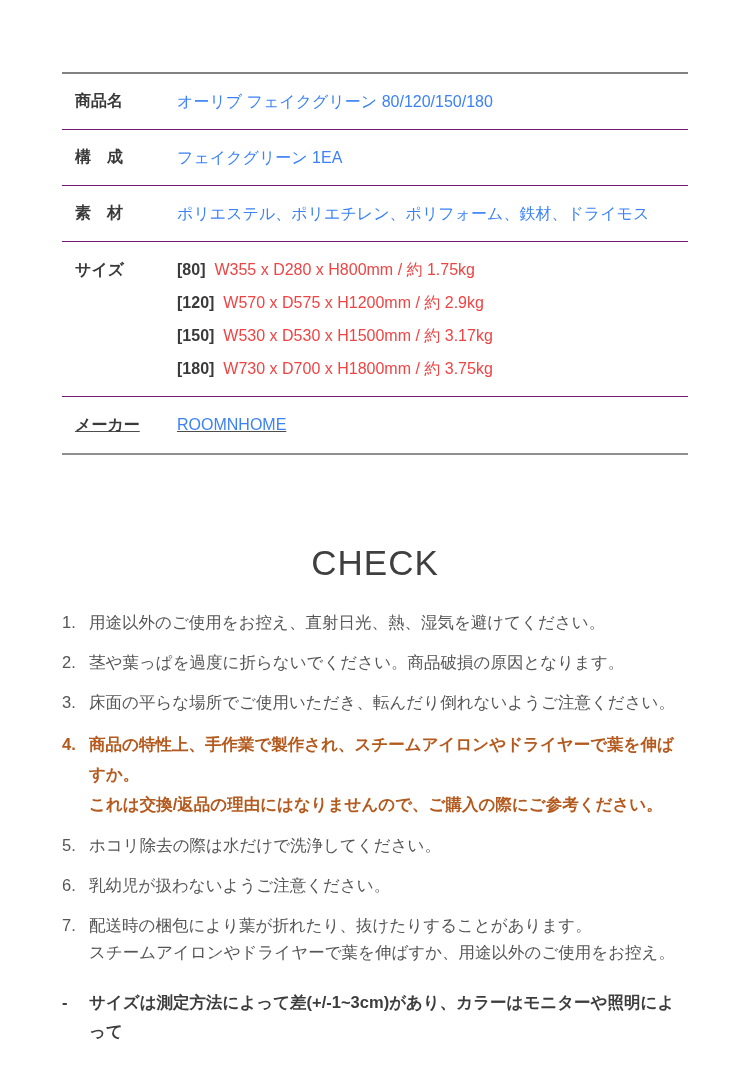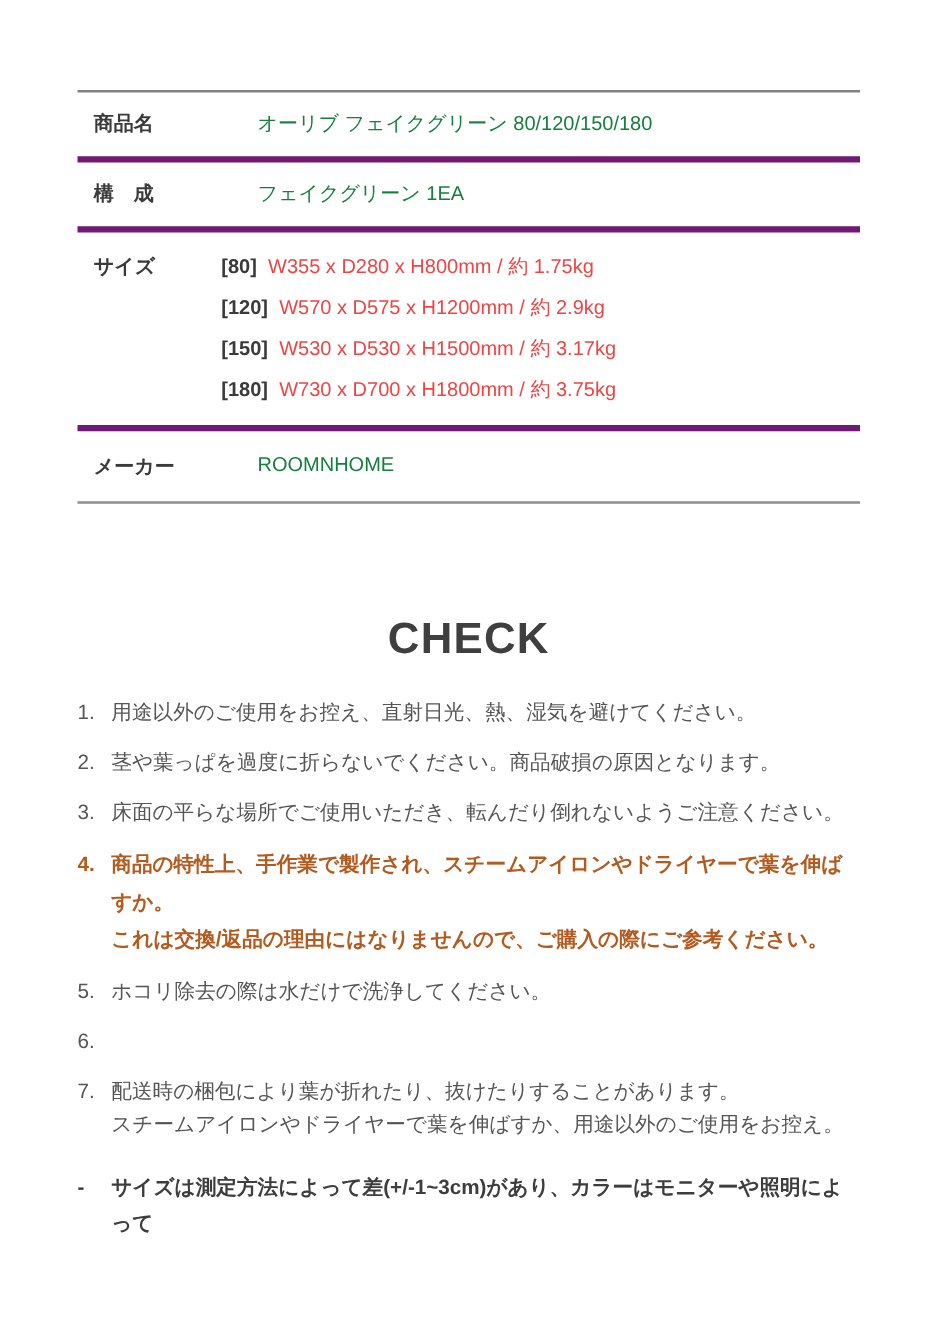--- a/index.html
+++ b/index.html
@@ -14,47 +14,47 @@
 
   
   .spec-table {
     border-top:2px solid #828282;
     border-bottom:2px solid #8e8e8e;
   }
   .spec-row {
     display:flex;
     align-items:center;
     min-height:56px;
-    border-bottom:5px solid #701a75;
+    border-bottom:1px solid #701a75;
     font-size:16px;
   }
-  .spec-row:last-child { border-bottom:none; }
+  .spec-row:last-child { border-bottom:none;text-decoration:underline; }
   .spec-label {
     width:115px;
     flex-shrink:0;
     padding-left:13px;
     font-weight:bold;
     color:#3a3a3a;
   }
-  .spec-value { color:#15803d; line-height:24px; padding-right:6px;margin-left:29px; }
+  .spec-value { color:#3b82f6; line-height:24px; padding-right:6px; }
 
   .spec-row.sizes { align-items:flex-start; padding:11px 0; }
   .spec-row.sizes .spec-label { line-height:33px; }
   .size-lines { line-height:33px; }
   .size-line { white-space:nowrap; }
   .size-tag { font-weight:bold; color:#3a3a3a; margin-right:9px; }
   .size-text { color:#ef4444; }
 
   
   .check-section { margin-top:88px; }
   .check-title {
     text-align:center;
     font-size:35px;
     line-height:40px;
-    font-weight:bold;
+    font-weight:normal;
     color:#3f3f3f;
     letter-spacing:1px;
   }
   .check-list { margin-top:26px; }
   .check-item {
     display:flex;
     font-size:16.5px;
     line-height:27px;
     color:#555555;
     margin-bottom:13px;
@@ -87,20 +87,24 @@
     <div class="spec-row">
       <div class="spec-label">商品名</div>
       <div class="spec-value">オーリブ フェイクグリーン 80/120/150/180</div>
     </div>
 
     <div class="spec-row">
       <div class="spec-label">構　成</div>
       <div class="spec-value">フェイクグリーン 1EA</div>
     </div>
 
+    <div class="spec-row">
+      <div class="spec-label">素　材</div>
+      <div class="spec-value">ポリエステル、ポリエチレン、ポリフォーム、鉄材、ドライモス</div>
+    </div>
 
     <div class="spec-row sizes">
       <div class="spec-label">サイズ</div>
       <div class="size-lines">
         <div class="size-line">
           <span class="size-tag">[80]</span><span class="size-text">W355 x D280 x H800mm  /  約 1.75kg</span>
         </div>
         <div class="size-line">
           <span class="size-tag">[120]</span><span class="size-text">W570 x D575 x H1200mm  /  約 2.9kg</span>
         </div>
@@ -156,20 +160,23 @@
 
       <div class="check-item">
         <span class="check-num">5.</span>
         <span class="check-text">
           <div>ホコリ除去の際は水だけで洗浄してください。</div>
         </span>
       </div>
 
       <div class="check-item">
         <span class="check-num">6.</span>
+        <span class="check-text">
+          <div>乳幼児が扱わないようご注意ください。</div>
+        </span>
       </div>
 
       <div class="check-item">
         <span class="check-num">7.</span>
         <span class="check-text">
           <div>配送時の梱包により葉が折れたり、抜けたりすることがあります。</div>
           <div>スチームアイロンやドライヤーで葉を伸ばすか、用途以外のご使用をお控え。</div>
         </span>
       </div>
 

